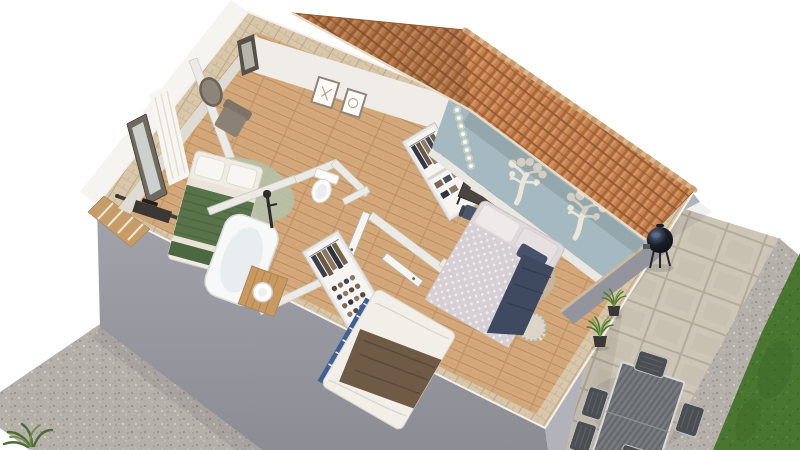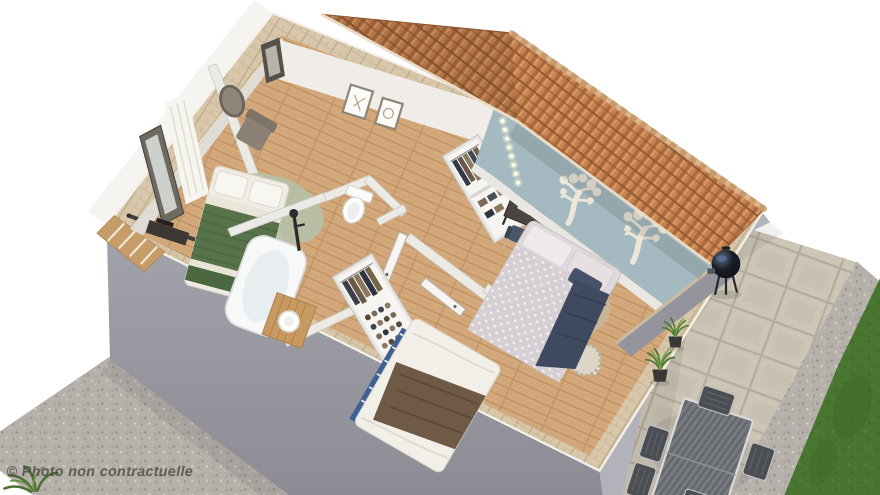--- a/index.html
+++ b/index.html
@@ -419,14 +419,13 @@
   <g transform="translate(684,402) rotate(18)">
     <rect width="22" height="30" rx="3" class="chair"></rect>
         <path d="M5,4 V26 M11,4 V26 M17,4 V26" stroke="#5e6267" stroke-width="1.2"></path>
   </g>
   <g transform="translate(624,444) rotate(18)">
     <rect width="30" height="16" rx="3" class="chair"></rect>
         <path d="M4,4 H26 M4,9 H26" stroke="#5e6267" stroke-width="1.2"></path>
   </g>
 </svg>
 
-<div class="watermark">© Photo non contractuelle</div>
 </div>
 
 </body></html>

